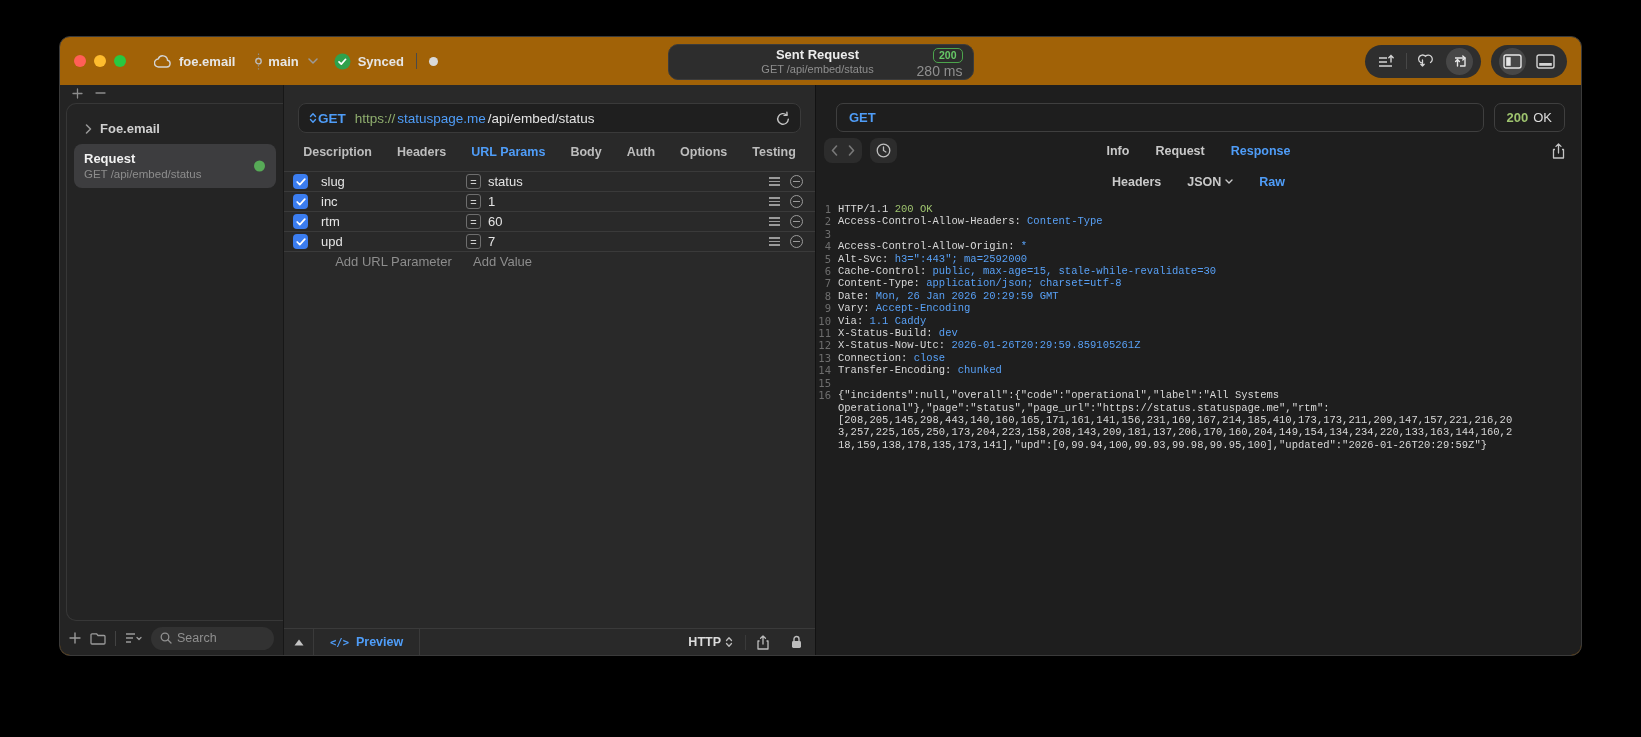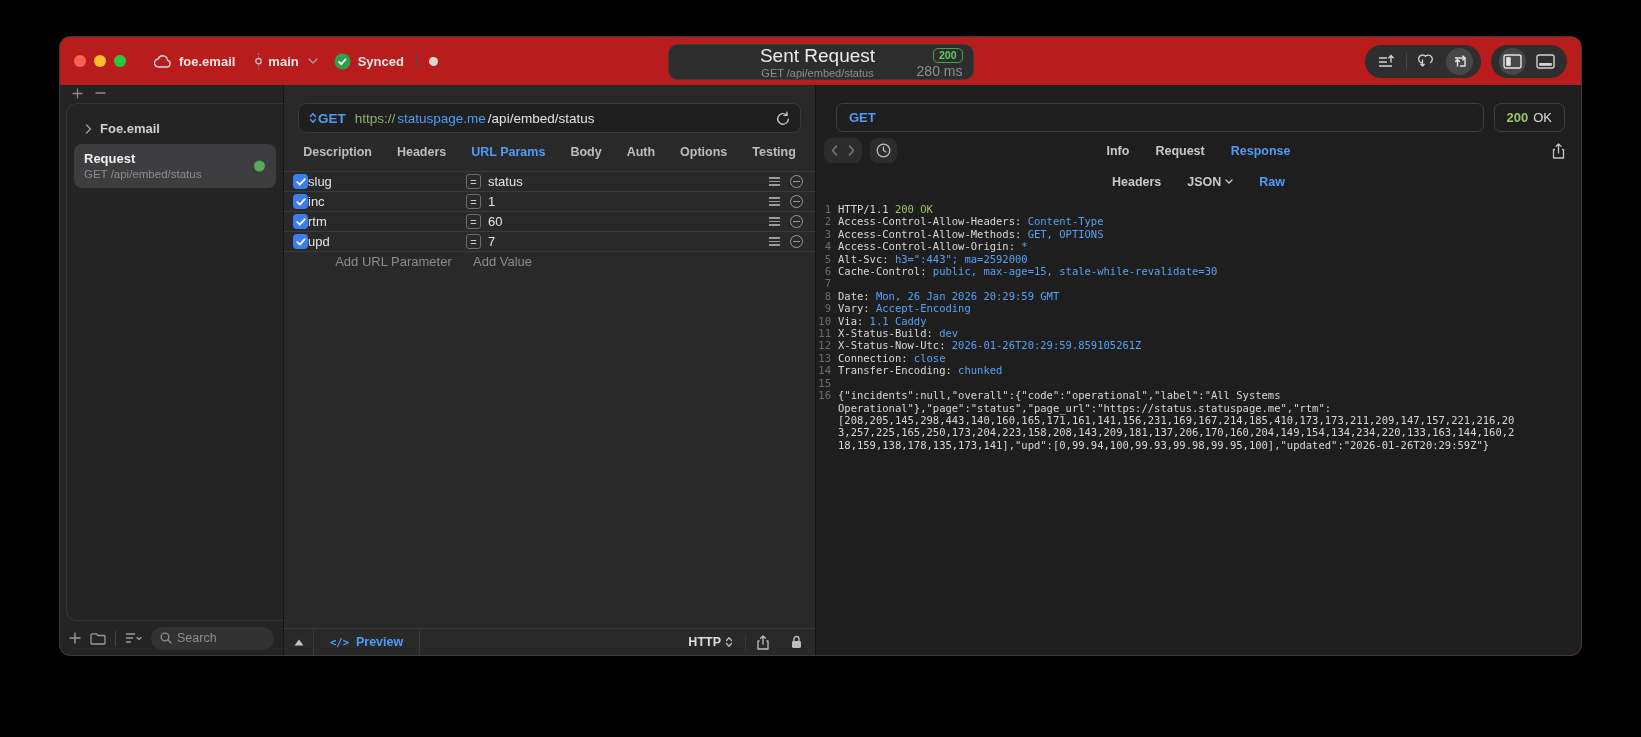--- a/index.html
+++ b/index.html
@@ -1,38 +1,38 @@
 <!DOCTYPE html>
 <html><head>
 <meta charset="utf-8">
 <style>
   * { margin:0; padding:0; box-sizing:border-box; }
   html,body { background:#000; }
   .screen { position:relative; width:1641px; height:737px; background:#000; overflow:hidden;
             font-family:"Liberation Sans", sans-serif; -webkit-font-smoothing:antialiased; }
   .window { position:absolute; left:59px; top:36px; width:1523px; height:620px;
-            background:#b91c1c; border:1px solid #3a3a3a; border-radius:11px; overflow:hidden;
+            background:#a16207; border:1px solid #3a3a3a; border-radius:11px; overflow:hidden;
             display:flex; flex-direction:column; box-shadow:0 25px 70px rgba(0,0,0,.65); }
 
   
   .titlebar { flex:0 0 48px; display:flex; align-items:center; padding:0 14px; position:relative; }
   .traffic { display:flex; gap:8px; }
   .tl { width:12px; height:12px; border-radius:50%; display:inline-block; cursor:default; }
   .tl.red{background:#ff5f57;} .tl.yellow{background:#febc2e;} .tl.green{background:#28c840;}
   .tb-item { display:flex; align-items:center; gap:7px; color:#e6e6e6; font-size:13px; font-weight:600; }
   .tb-project { margin-left:28px; }
   .tb-branch { margin-left:18px; gap:4px; }
   .tb-sync { margin-left:16px; }
   .tb-divider { width:1px; height:16px; background:#4a4a4a; margin:0 12px; }
   .tb-dot { width:9px; height:9px; border-radius:50%; background:#d9d9d9; }
   .center-pill { position:absolute; left:50%; top:7px; transform:translateX(-50%);
                  width:306px; height:36px; background:#2d2d2d; border:1px solid #3b3b3b;
                  border-radius:10px; display:flex; align-items:center; padding:0 10px; }
   .cp-main { flex:1; text-align:center; line-height:1.15; padding-left:44px; }
-  .cp-title { color:#ececec; font-size:19px; font-weight:400; }
+  .cp-title { color:#ececec; font-size:13px; font-weight:700; }
   .cp-sub { color:#8f8f8f; font-size:11px; }
   .cp-right { width:50px; text-align:right; line-height:1.2; }
   .cp-code { display:inline-block; border:1px solid #4ca54c; color:#67c967; border-radius:5px;
              font-size:10.5px; font-weight:700; padding:0 5px; }
   .cp-time { color:#8f8f8f; font-size:14px; }
   .tb-right { margin-left:auto; display:flex; gap:10px; }
   .btn-group { background:#2e2e2e; border-radius:17px; height:33px; display:flex;
                align-items:center; padding:0 8px; gap:6px; }
   .iconbtn { width:27px; height:27px; border-radius:50%; display:grid; place-items:center; cursor:pointer; }
   .iconbtn.hl { background:#474747; }
@@ -79,21 +79,21 @@
               font-size:12.5px; font-weight:600; color:#bdbdbd; }
   .req-tabs .tab { cursor:pointer; }
   .req-tabs .tab.active { color:#4f9df8; }
   .ptable { flex:1; font-size:13px; overflow:hidden; }
   .phead { height:24px; display:flex; align-items:center; color:#8d8d8d; font-size:12px; }
   .col-name-h { padding-left:37px; } .col-val-h { padding-left:132px; }
   .prow { height:20px; display:flex; align-items:center; border-top:1px solid #3a3a3a;
           padding:0 12px 0 9px; color:#e4e4e4; }
   .cb { width:15px; height:15px; border-radius:4px; background:#3b7df0; display:grid;
         place-items:center; flex:0 0 15px; cursor:pointer; }
-  .pname { width:158px; }
+  .pname { width:158px; padding-left:13px; }
   .eqbox { width:15px; height:15px; border:1px solid #6e6e6e; border-radius:3px; color:#cfcfcf;
            font-size:11px; display:grid; place-items:center; flex:0 0 15px; }
   .pval { padding-left:7px; flex:1; }
   .ham { display:flex; flex-direction:column; gap:2px; margin-right:10px; cursor:pointer; }
   .ham i { display:block; width:11px; height:1.4px; background:#9a9a9a; }
   .mincircle { width:13px; height:13px; border:1.3px solid #9a9a9a; border-radius:50%;
                display:grid; place-items:center; cursor:pointer; }
   .mincircle i { display:block; width:7px; height:1.4px; background:#9a9a9a; }
   .prow.ghost { color:#8d8d8d; border-top:1px solid #3a3a3a; }
   .prow.ghost .pname { padding-left:28px;text-align:center; }
@@ -130,21 +130,21 @@
   .resp-share { margin-left:auto; cursor:pointer; }
   .resp-subtabs { height:25px; display:flex; justify-content:center; gap:26px; align-items:center;
                   font-size:12.5px; font-weight:600; color:#c9c9c9; }
   .resp-subtabs .tab { cursor:pointer; display:flex; align-items:center; gap:4px; }
   .resp-subtabs .tab.active { color:#4f9df8; }
   .resp-body { flex:1; overflow:hidden; padding-top:9px;
                font-family:"DejaVu Sans Mono",monospace; font-size:10.5px; line-height:12.4px; }
   .bline { display:flex; }
   .bnum { flex:0 0 22px; text-align:right; padding-right:7px; color:#6e6e6e; }
   .btxt { flex:0 1 680px; white-space:pre-wrap; overflow-wrap:break-word; word-break:break-word;
-          color:#d8d8d8; min-height:12.4px; }
+          color:#d8d8d8; min-height:12.4px;font-family:Liberation Mono, monospace; }
   .seg-w{color:#d8d8d8;} .seg-b{color:#58a0f5;} .seg-g{color:#9ec36e;}
 
   svg { display:block; }
 </style>
 </head>
 <body>
 
 <div class="screen">
   <div class="window">
 
@@ -508,36 +508,36 @@
             <div class="bline">
               <span class="bnum">1</span>
               <div class="btxt"><span class="seg-w">HTTP/1.1 </span><span class="seg-g">200 OK</span></div>
             </div>
             <div class="bline">
               <span class="bnum">2</span>
               <div class="btxt"><span class="seg-w">Access-Control-Allow-Headers: </span><span class="seg-b">Content-Type</span></div>
             </div>
             <div class="bline">
               <span class="bnum">3</span>
-              <div class="btxt"><span class="seg-w">Access-Control-Allow-Methods: </span><span class="seg-b">GET, OPTIONS</span></div>
             </div>
             <div class="bline">
               <span class="bnum">4</span>
               <div class="btxt"><span class="seg-w">Access-Control-Allow-Origin: </span><span class="seg-b">*</span></div>
             </div>
             <div class="bline">
               <span class="bnum">5</span>
               <div class="btxt"><span class="seg-w">Alt-Svc: </span><span class="seg-b">h3=":443"; ma=2592000</span></div>
             </div>
             <div class="bline">
               <span class="bnum">6</span>
               <div class="btxt"><span class="seg-w">Cache-Control: </span><span class="seg-b">public, max-age=15, stale-while-revalidate=30</span></div>
             </div>
             <div class="bline">
               <span class="bnum">7</span>
+              <div class="btxt"><span class="seg-w">Content-Type: </span><span class="seg-b">application/json; charset=utf-8</span></div>
             </div>
             <div class="bline">
               <span class="bnum">8</span>
               <div class="btxt"><span class="seg-w">Date: </span><span class="seg-b">Mon, 26 Jan 2026 20:29:59 GMT</span></div>
             </div>
             <div class="bline">
               <span class="bnum">9</span>
               <div class="btxt"><span class="seg-w">Vary: </span><span class="seg-b">Accept-Encoding</span></div>
             </div>
             <div class="bline">

